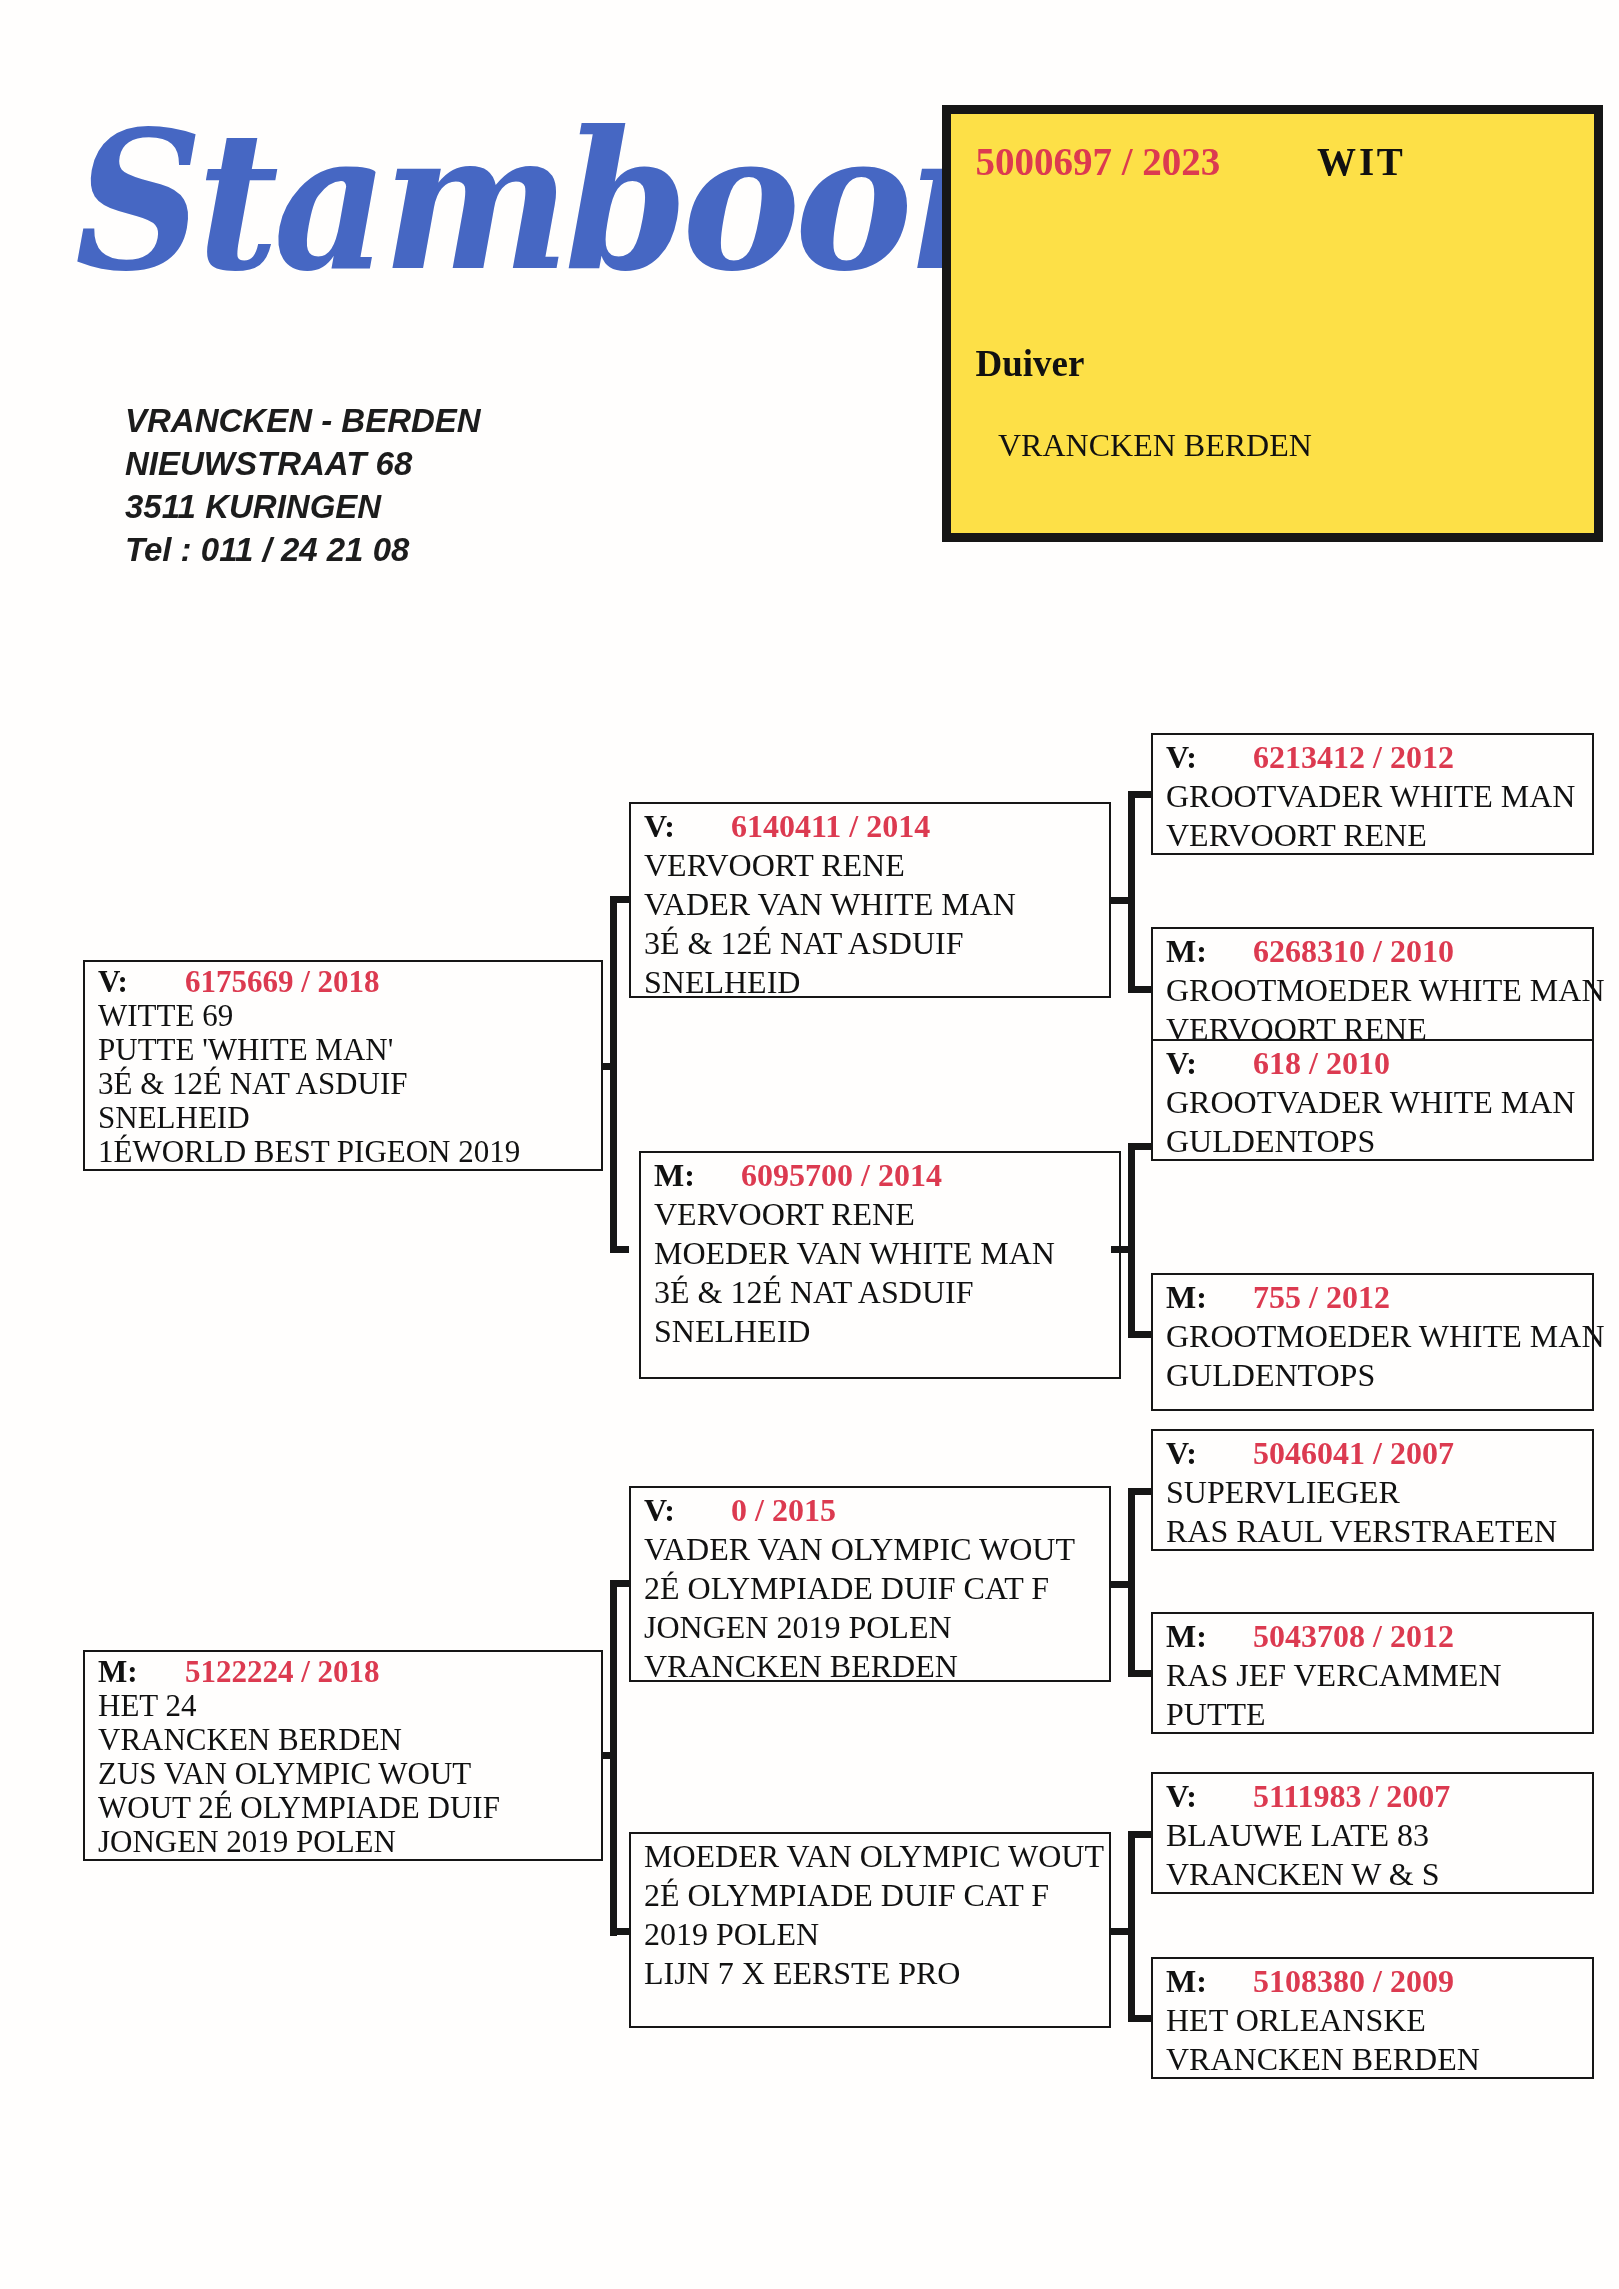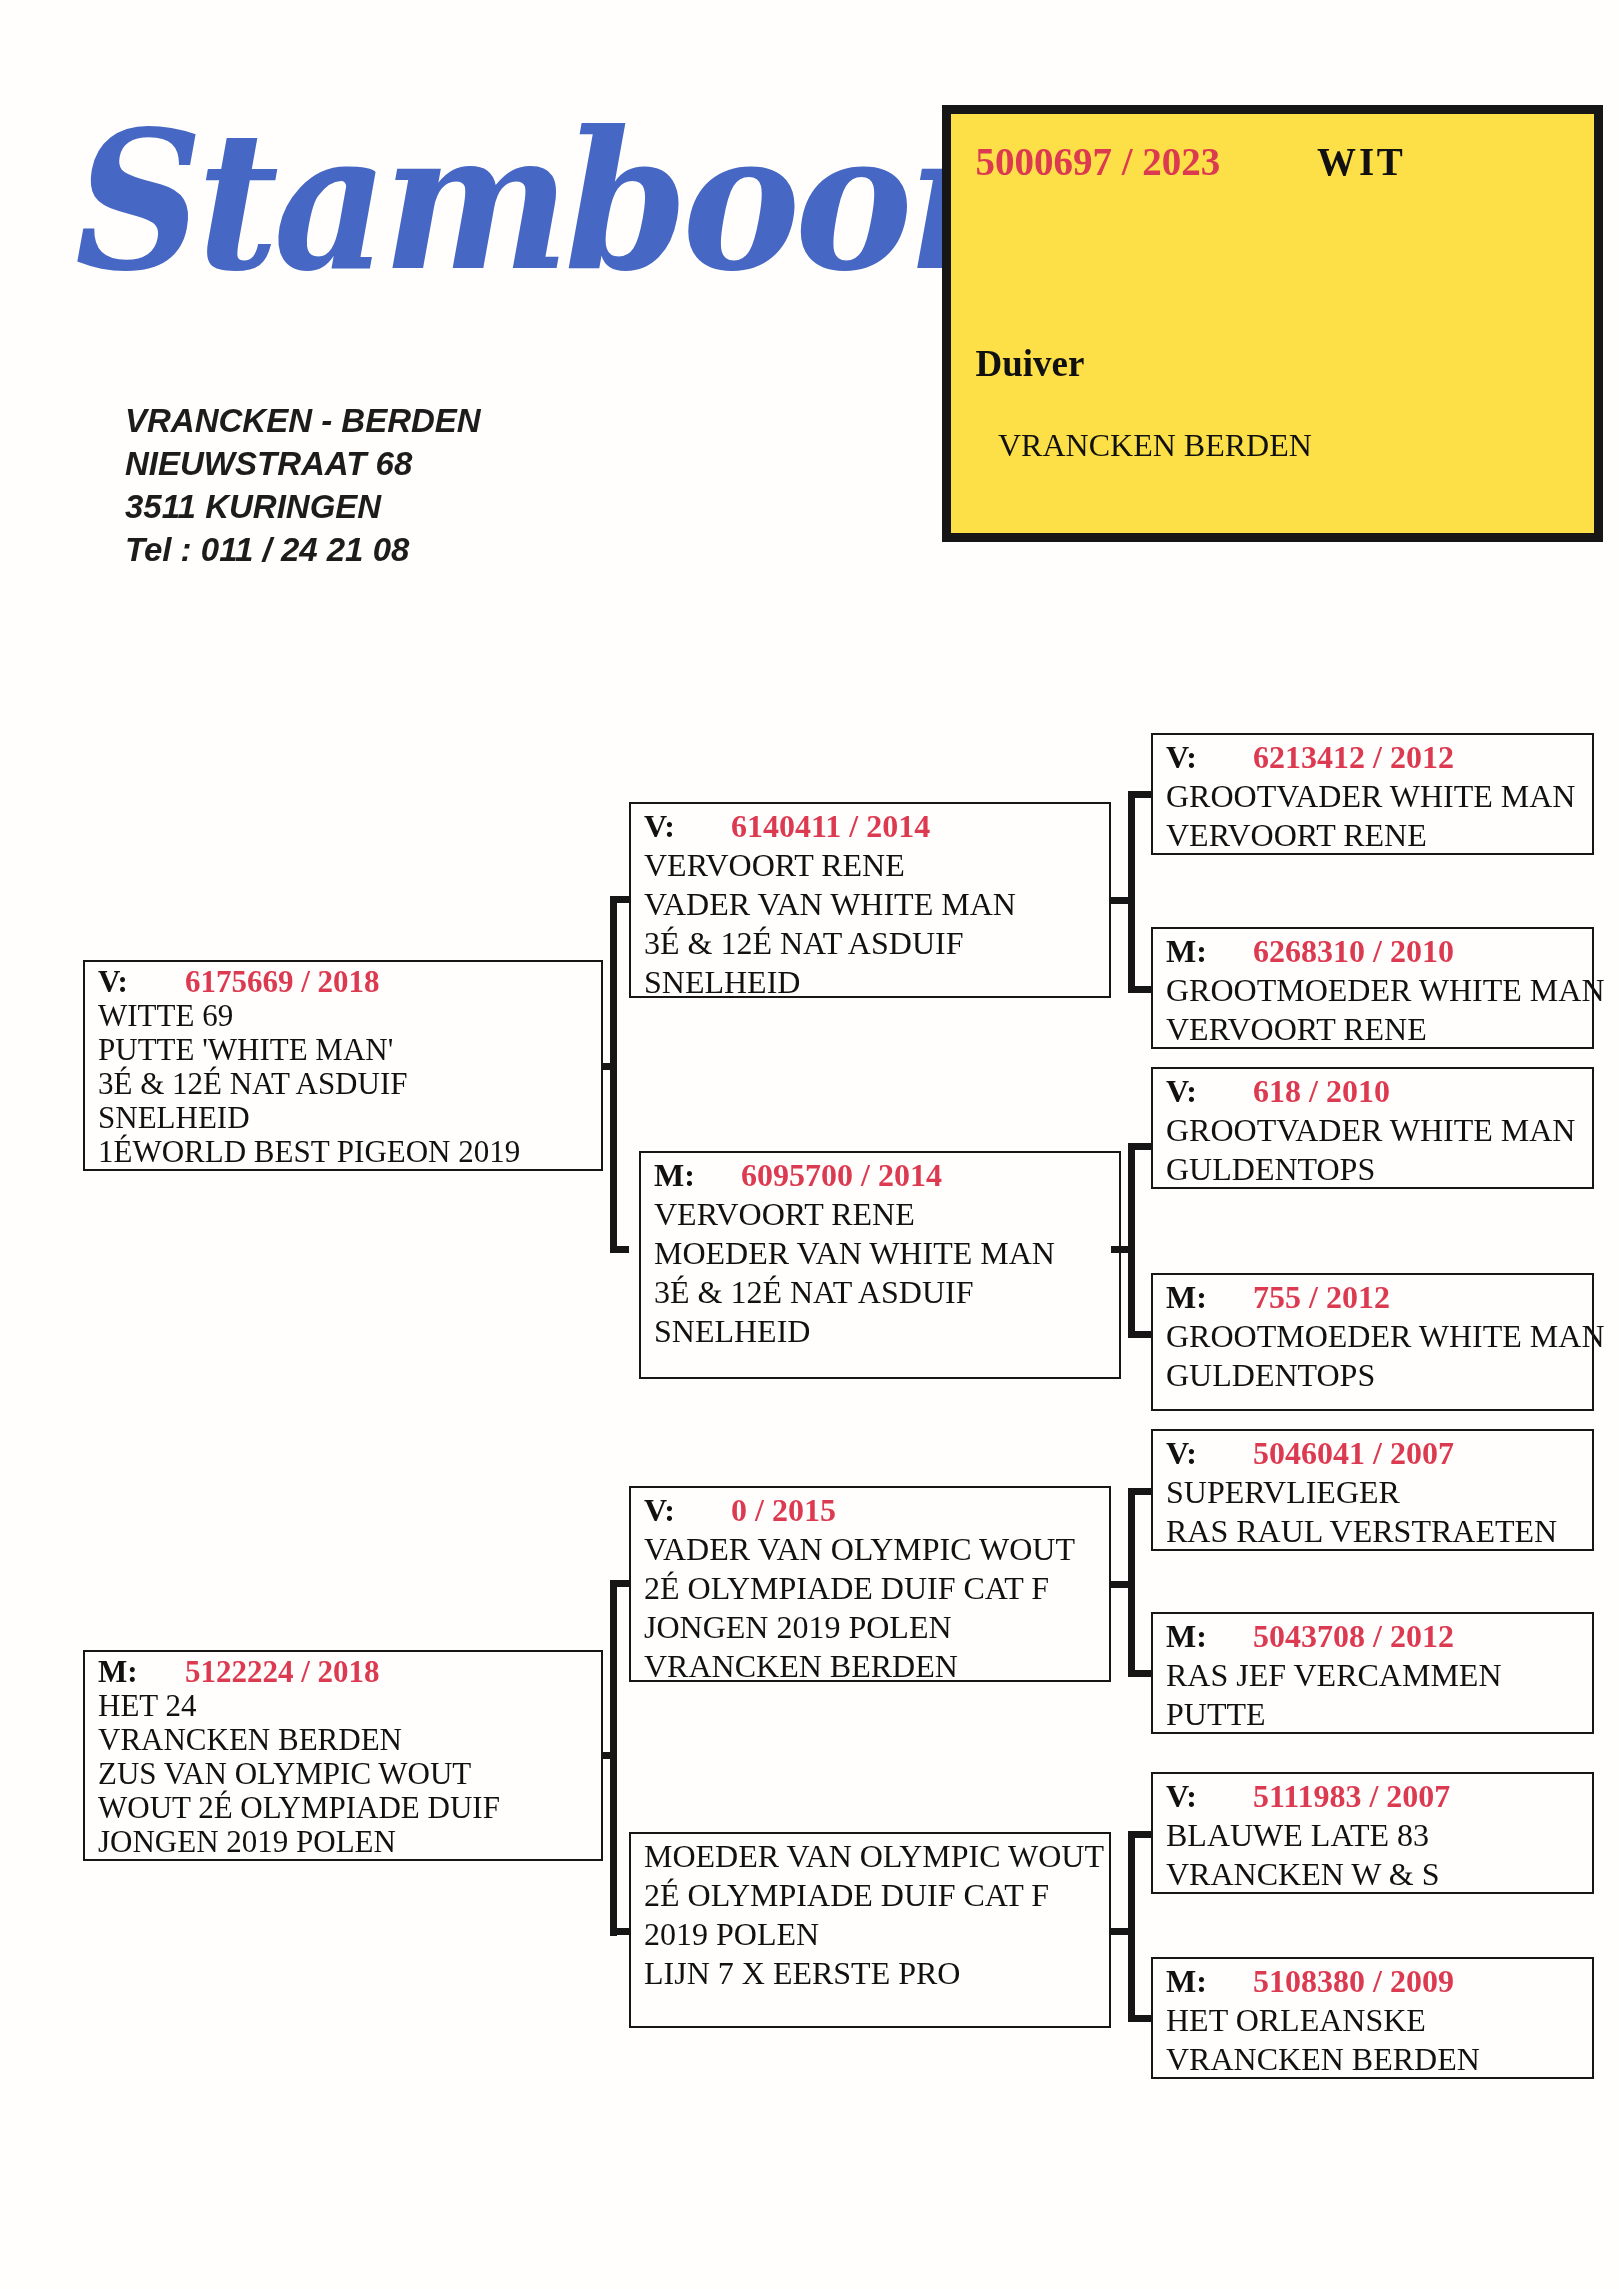--- a/index.html
+++ b/index.html
@@ -118,21 +118,21 @@
     <div class="pline">GROOTVADER WHITE MAN</div>
     <div class="pline">VERVOORT RENE</div>
   </div>
 
   <div class="pbox" style="left:1151px;top:927px;width:443px;height:122px">
     <div class="phead"><span class="prole">M:</span><span class="pring">6268310 / 2010</span></div>
     <div class="pline">GROOTMOEDER WHITE MAN</div>
     <div class="pline">VERVOORT RENE</div>
   </div>
 
-  <div class="pbox" style="left:1151px;top:1067px;width:443px;height:122px">
+  <div class="pbox" style="left:1151px;top:1039px;width:443px;height:122px">
     <div class="phead"><span class="prole">V:</span><span class="pring">618 / 2010</span></div>
     <div class="pline">GROOTVADER WHITE MAN</div>
     <div class="pline">GULDENTOPS</div>
   </div>
 
   <div class="pbox" style="left:1151px;top:1273px;width:443px;height:138px">
     <div class="phead"><span class="prole">M:</span><span class="pring">755 / 2012</span></div>
     <div class="pline">GROOTMOEDER WHITE MAN</div>
     <div class="pline">GULDENTOPS</div>
   </div>

